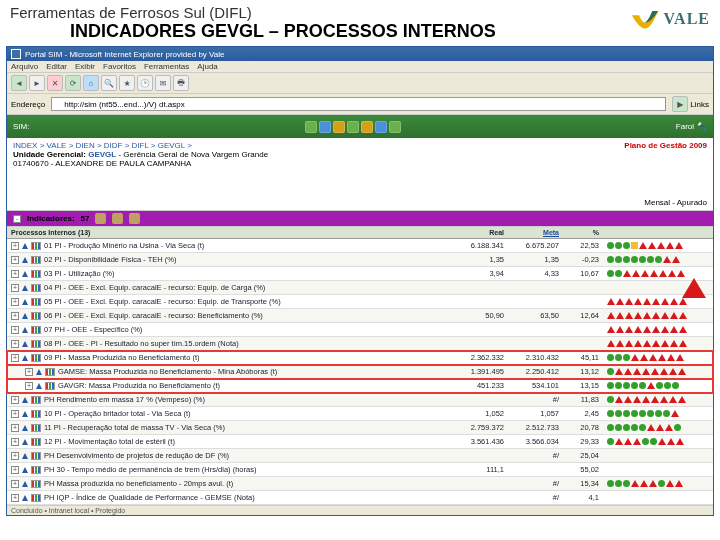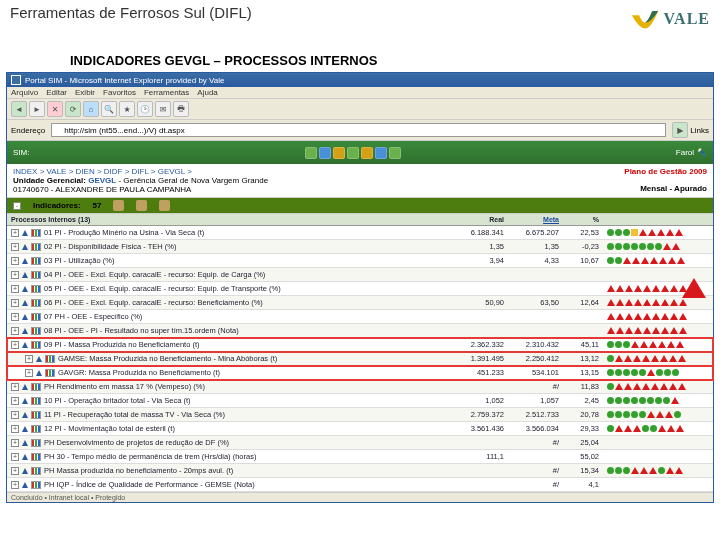--- a/index.html
+++ b/index.html
@@ -1,20 +1,20 @@
 <!DOCTYPE html>
 <html><head>
 <meta charset="utf-8">
 <style>
   * { box-sizing: border-box; margin: 0; padding: 0; }
   body { font-family: Arial, sans-serif; font-size: 9px; background: #fff; width: 720px; height: 540px; overflow: hidden; position: relative; }
   .slide-header { padding: 4px 10px 2px 10px; display: flex; justify-content: space-between; align-items: flex-start; }
   .slide-titles { }
   .slide-title { font-size: 15px; color: #333; }
-  .slide-sub { font-size: 13px; font-weight: bold; color: #000; margin-left: 60px; margin-top: 32px; }
+  .slide-sub { font-size: 18px; font-weight: bold; color: #000; margin-left: 60px; }
   .logo { display: flex; align-items: center; gap: 4px; margin-top:4px; }
   .logo svg { width: 30px; height: 22px; }
   .logo-text { font-family: Georgia, serif; font-weight: bold; font-size: 16px; color: #3b6e6e; letter-spacing:1px; }
   
   .ie-window { margin: 2px 6px; border: 1px solid #2a5aa0; background: #ece9d8; font-size: 8px; }
   .ie-title { background: linear-gradient(#3a6ea5,#2a5aa0); color:#fff; padding:2px 4px; display:flex; align-items:center; gap:4px; font-size:8px; }
   .ie-title .icon { width:10px; height:10px; background:#3a6ea5; border:1px solid #fff; display:inline-block; }
   .ie-menu { background:#ece9d8; padding:1px 4px; color:#333; display:flex; gap:8px; border-bottom:1px solid #ccc; }
   .ie-menu span { font-size:8px; }
   .ie-toolbar { background:#ece9d8; padding:2px 4px; display:flex; gap:2px; border-bottom:1px solid #ccc; align-items:center; }
@@ -25,21 +25,21 @@
   .addr { flex:1; background:#fff; border:1px solid #999; height:14px; padding:0 12px; font-size:8px; display:flex; align-items:center; margin:0 4px; }
   
   .app { background:#fff; }
   .app-top { background: linear-gradient(#3a8a3a,#2f6f2f); color:#fff; display:flex; justify-content:space-between; align-items:center; padding:2px 6px; height:23px; }
   .app-top-icons { display:flex; gap:2px; }
   .ticon { width:12px; height:12px; background:#4caf50; border:1px solid #fff3; border-radius:2px; }
   .ticon.y{ background:#d4a017; } .ticon.b{ background:#4a90d9; } .ticon.g{ background:#6ab04c; }
   .farol { display:flex; align-items:center; gap:3px; }
   .unit-block { background:#fff; padding:3px 6px; border-bottom:1px solid #ccc; display:flex; justify-content:space-between; font-size:8px; }
   .plano { color:#c00; font-weight:bold; }
-  .ind-header { background:#4d7c0f; padding:2px 6px; display:flex; gap:12px; align-items:center; border-bottom:1px solid #ccc; }
+  .ind-header { background:#a21caf; padding:2px 6px; display:flex; gap:6px; align-items:center; border-bottom:1px solid #ccc; }
   .ind-header .ficon{ width:11px; height:11px; background:#c0a060; border-radius:2px; }
   
   .grid { width:100%; }
   .ghead { display:flex; background:#d8e4d0; font-size:7px; font-weight:bold; border-bottom:1px solid #999; }
   .ghead .c-name { flex:1; padding:2px 4px; }
   .ghead .c-v { width:55px; text-align:right; padding:2px 4px; }
   .ghead .c-p { width:40px; text-align:right; padding:2px 4px; }
   .ghead .c-dots { width:110px; padding:2px 4px; }
   .grow { display:flex; border-bottom:1px solid #ddd; font-size:7.5px; background:#fff; align-items:center; min-height:14px; }
   .grow:nth-child(even){ background:#f7f7f2; }
@@ -51,21 +51,21 @@
   .c-dots { width:110px; padding:1px 4px; display:flex; gap:1px; align-items:center; }
   .dot { width:7px; height:7px; border-radius:50%; }
   .dg{ background:#33a02c; } .dk{ display:inline-block; width:0;height:0;border-left:4px solid transparent;border-right:4px solid transparent;border-bottom:7px solid #d7191c; border-radius:0;}
   .sq{ width:7px; height:7px; } .sy{ background:#f2c037; }
   .exp { width:8px; height:8px; border:1px solid #888; background:#fff; font-size:7px; line-height:6px; text-align:center; color:#555; }
   .blue-up { width:0;height:0;border-left:3px solid transparent;border-right:3px solid transparent;border-bottom:6px solid #2a5aa0; }
   .ph-chart { width:10px; height:8px; background:linear-gradient(90deg,#c33 2px,#fff 2px,#fff 3px,#3a3 3px,#3a3 5px,#fff 5px,#fff 6px,#36c 6px); border:1px solid #999; }
   .statusbar { background:#ece9d8; border-top:1px solid #ccc; padding:1px 4px; font-size:7px; color:#555; display:flex; gap:6px; }
   .big-triangle { width:0;height:0;border-left:12px solid transparent;border-right:12px solid transparent;border-bottom:20px solid #d7191c; position:absolute; right:14px; top:278px; }
   .meta-link { color:#1a4a9c; text-decoration:underline; }
-  .mensal { font-weight:bold; color:#000; }
+  .mensal { font-weight:normal; color:#000;margin-top:40px; }
 </style>
 </head>
 <body>
 
 <div class="slide-header">
   <div class="slide-titles">
     <div class="slide-title">Ferramentas de Ferrosos Sul (DIFL)</div>
     <div class="slide-sub">INDICADORES GEVGL – PROCESSOS INTERNOS</div>
   </div>
   <div class="logo">

